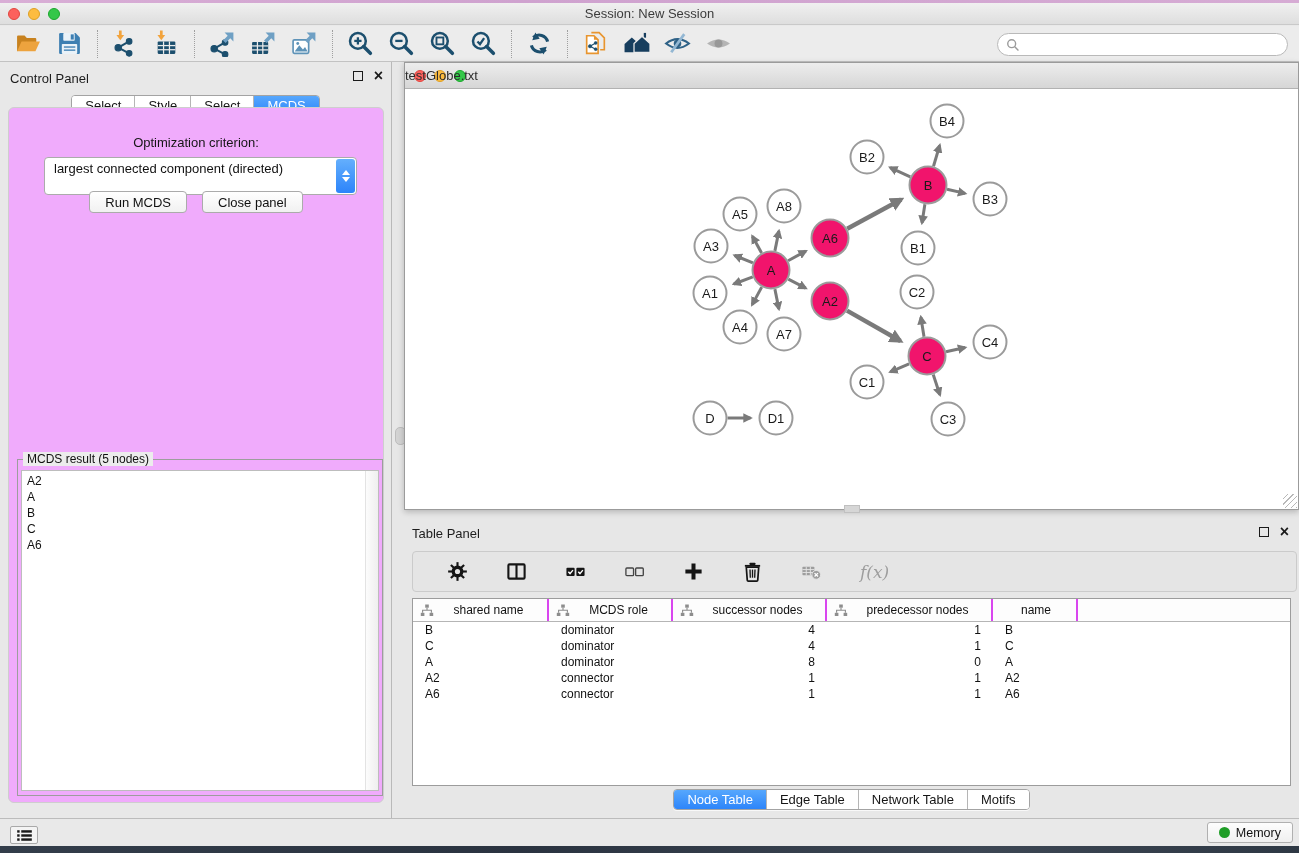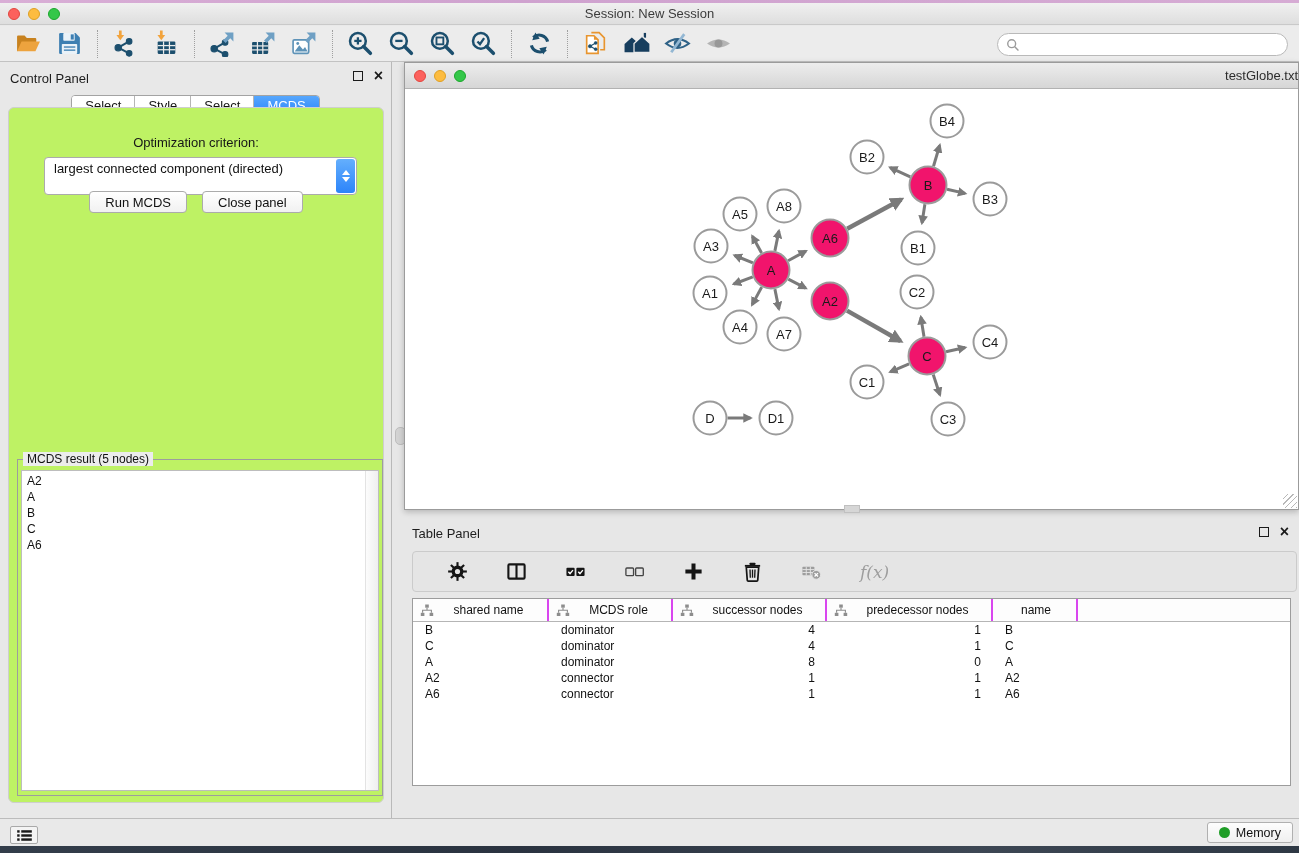--- a/index.html
+++ b/index.html
@@ -40,21 +40,21 @@
   .close-icon::before { content:"×"; }
 
   .seg { display:inline-flex; border:1px solid #a3a3a3; border-radius:4px; overflow:hidden; background:#fff;
     box-shadow:0 1px 0 rgba(255,255,255,.7); }
   .seg .seg-item { padding:2px 13px; font-size:13px; color:#151515; background:#fff; border-left:1px solid #b5b5b5; white-space:nowrap; }
   .seg .seg-item:first-child { border-left:none; }
   .seg .seg-item.selected { background:linear-gradient(#56a7fd,#2d85fa); color:#fff; }
   .cp-tabs-wrap { position:absolute; left:0; right:0; top:33px; text-align:center; }
 
   .cp-content { position:absolute; left:8px; top:45px; width:376px; height:696px;
-    border:1px solid #cecece; border-radius:6px; background:#bef264; }
+    border:1px solid #cecece; border-radius:6px; background:#f0abfc; }
   .opt-label { position:absolute; left:0; right:0; top:27px; text-align:center; font-size:13px; color:#161616; }
   .dropdown { position:absolute; left:35px; top:49px; width:313px; height:38px; background:#fff;
     border:1px solid #ababab; border-radius:4px; }
   .dropdown .dd-text { position:absolute; left:9px; top:3px; font-size:13px; color:#111; }
   .dropdown .dd-stepper { position:absolute; right:1px; top:1px; bottom:1px; width:19px; border-radius:3px;
     background:linear-gradient(#64affd,#2c84fa); display:flex; flex-direction:column; align-items:center; justify-content:center; gap:2px; }
   .dd-up { width:0; height:0; border-left:4px solid transparent; border-right:4px solid transparent; border-bottom:5px solid #fff; }
   .dd-down { width:0; height:0; border-left:4px solid transparent; border-right:4px solid transparent; border-top:5px solid #fff; }
   .cp-buttons { position:absolute; left:0; right:0; top:83px; display:flex; justify-content:center; gap:15px; }
   .btn { height:22px; padding:0 15px; font-size:13px; color:#111; background:linear-gradient(#ffffff,#f1f1f1);
@@ -70,21 +70,21 @@
 
   
   .desktop { position:absolute; left:392px; top:62px; width:907px; height:756px; background:#e7e7e7; }
   .v-scroll-thumb { position:absolute; left:3px; top:365px; width:11px; height:18px; background:#d3d3d3;
     border:1px solid #bdbdbd; border-radius:5px; }
   .network-window { position:absolute; left:12px; top:0; width:895px; height:448px; background:#fff;
     border:1px solid #9b9b9b; box-shadow:0 2px 6px rgba(0,0,0,.22); }
   .nw-titlebar { position:absolute; left:0; top:0; right:0; height:26px;
     background:linear-gradient(#ededed,#d6d6d6); border-bottom:1px solid #b2b2b2; }
   .nw-titlebar .lights { top:7px; left:9px; }
-  .nw-title { position:absolute; left:0; right:0; top:5px; text-align:right; font-size:13px; color:#2d2d2d; }
+  .nw-title { position:absolute; left:0; right:0; top:5px; text-align:left; font-size:13px; color:#2d2d2d; }
   .nw-canvas { position:absolute; left:0; top:26px; right:0; bottom:0; background:#fff; overflow:hidden; }
   .nw-grip { position:absolute; right:1px; bottom:1px; width:14px; height:14px;
     background:repeating-linear-gradient(135deg, transparent 0 3px, #b8b8b8 3px 4px); }
   .h-scroll-thumb { position:absolute; left:439px; bottom:-4px; width:16px; height:8px; background:#d6d6d6; border:1px solid #c0c0c0; }
   .edge { stroke:#7a7a7a; }
   .gnode-label { font-size:13px; fill:#1a1a1a; }
 
   
   .table-panel { position:absolute; left:12px; top:456px; width:895px; height:294px; }
   .tp-title { position:absolute; left:8px; top:8px; font-size:13px; color:#1d1d1d; }
@@ -640,20 +640,28 @@
             </div>
             <div class="tp-row">
               <div class="td-cell td-left" style="width: 136px; flex: 0 0 auto;">A6</div>
               <div class="td-cell td-left" style="width: 124px; flex: 0 0 auto;">connector</div>
               <div class="td-cell td-right" style="width: 154px; flex: 0 0 auto;">1</div>
               <div class="td-cell td-right" style="width: 166px; flex: 0 0 auto;">1</div>
               <div class="td-cell td-left" style="width: 85px; flex: 0 0 auto;">A6</div>
             </div>
           </div>
       </div>
+      <div class="tp-tabs-wrap">
+        <div class="seg" id="tp-tabs">
+            <span class="seg-item selected">Node Table</span>
+            <span class="seg-item">Edge Table</span>
+            <span class="seg-item">Network Table</span>
+            <span class="seg-item">Motifs</span>
+          </div>
+      </div>
     </div>
   </div>
 
   <div class="statusbar">
     <div class="list-btn">
       <svg viewBox="0 0 20 16">
           <g fill="#1a1a1a">
         <rect x="1" y="1.5" width="3" height="3"></rect>
             <rect x="6" y="1.5" width="13" height="3"></rect>
         <rect x="1" y="6.5" width="3" height="3"></rect>

